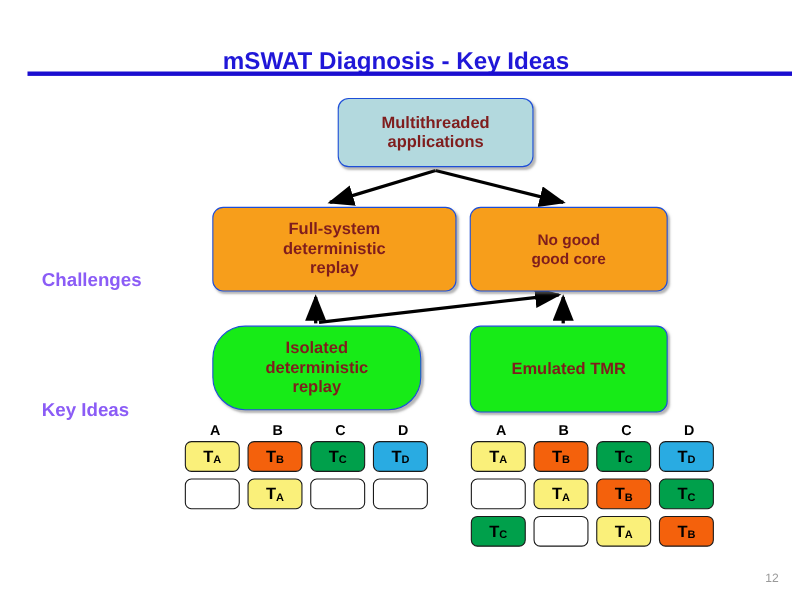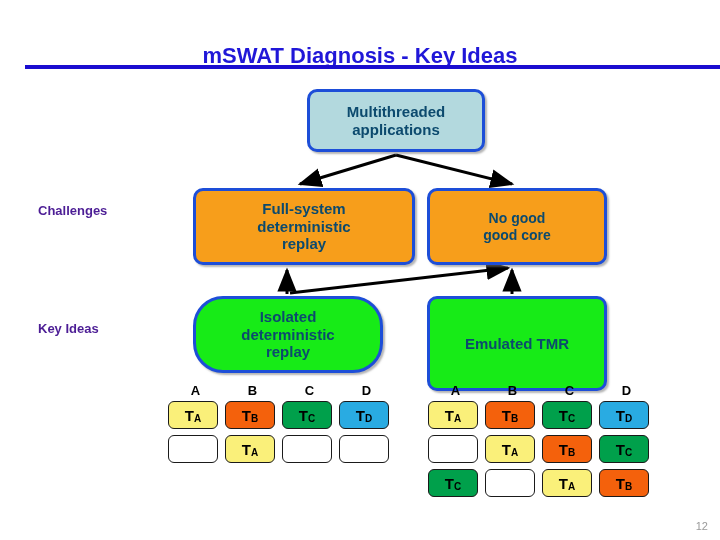--- a/index.html
+++ b/index.html
@@ -34,40 +34,41 @@
   #title-rule {
     position: absolute;
     left: 25px; top: 65px;
     width: 695px; height: 4px;
     background: #1A0DD0;
   }
 
   
   .row-label {
     position: absolute;
-    font-size: 13px;
-    font-weight: bold;
-    color: #4c1d95;
+    font-size: 17px;
+    font-weight: bold;
+    color: #8b5cf6;
     white-space: nowrap;
+    margin-top: 42px;
   }
   #label-challenges { left: 38px; top: 203px; }
   #label-keyideas   { left: 38px; top: 321px; }
 
   
   .fbox {
     position: absolute;
     box-sizing: border-box;
-    border: 3px solid #1d4ed8;
+    border: 1px solid #1d4ed8;
     border-radius: 10px;
     display: flex;
     align-items: center;
     justify-content: center;
     text-align: center;
     font-weight: bold;
-    color: #0c4a6e;
+    color: #7f1d1d;
     line-height: 1.18;
     box-shadow: 2px 2px 2px rgba(120,120,120,0.55);
     padding: 12px 6px;
   }
   #box-multithreaded {
     left: 307px; top: 89px;
     width: 178px; height: 63px;
     background: #B3D9DE;
     font-size: 15px;
   }
@@ -85,21 +86,21 @@
   }
   #box-isolated {
     left: 193px; top: 296px;
     width: 190px; height: 77px;
     background: #17EB17;
     font-size: 15px;
     border-radius: 30px;
   }
   #box-tmr {
     left: 427px; top: 296px;
-    width: 180px; height: 95px;
+    width: 180px; height: 79px;
     background: #17EB17;
     font-size: 15px;
   }
 
   
   #arrows {
     position: absolute;
     left: 0; top: 0;
     width: 720px; height: 540px;
     pointer-events: none;

